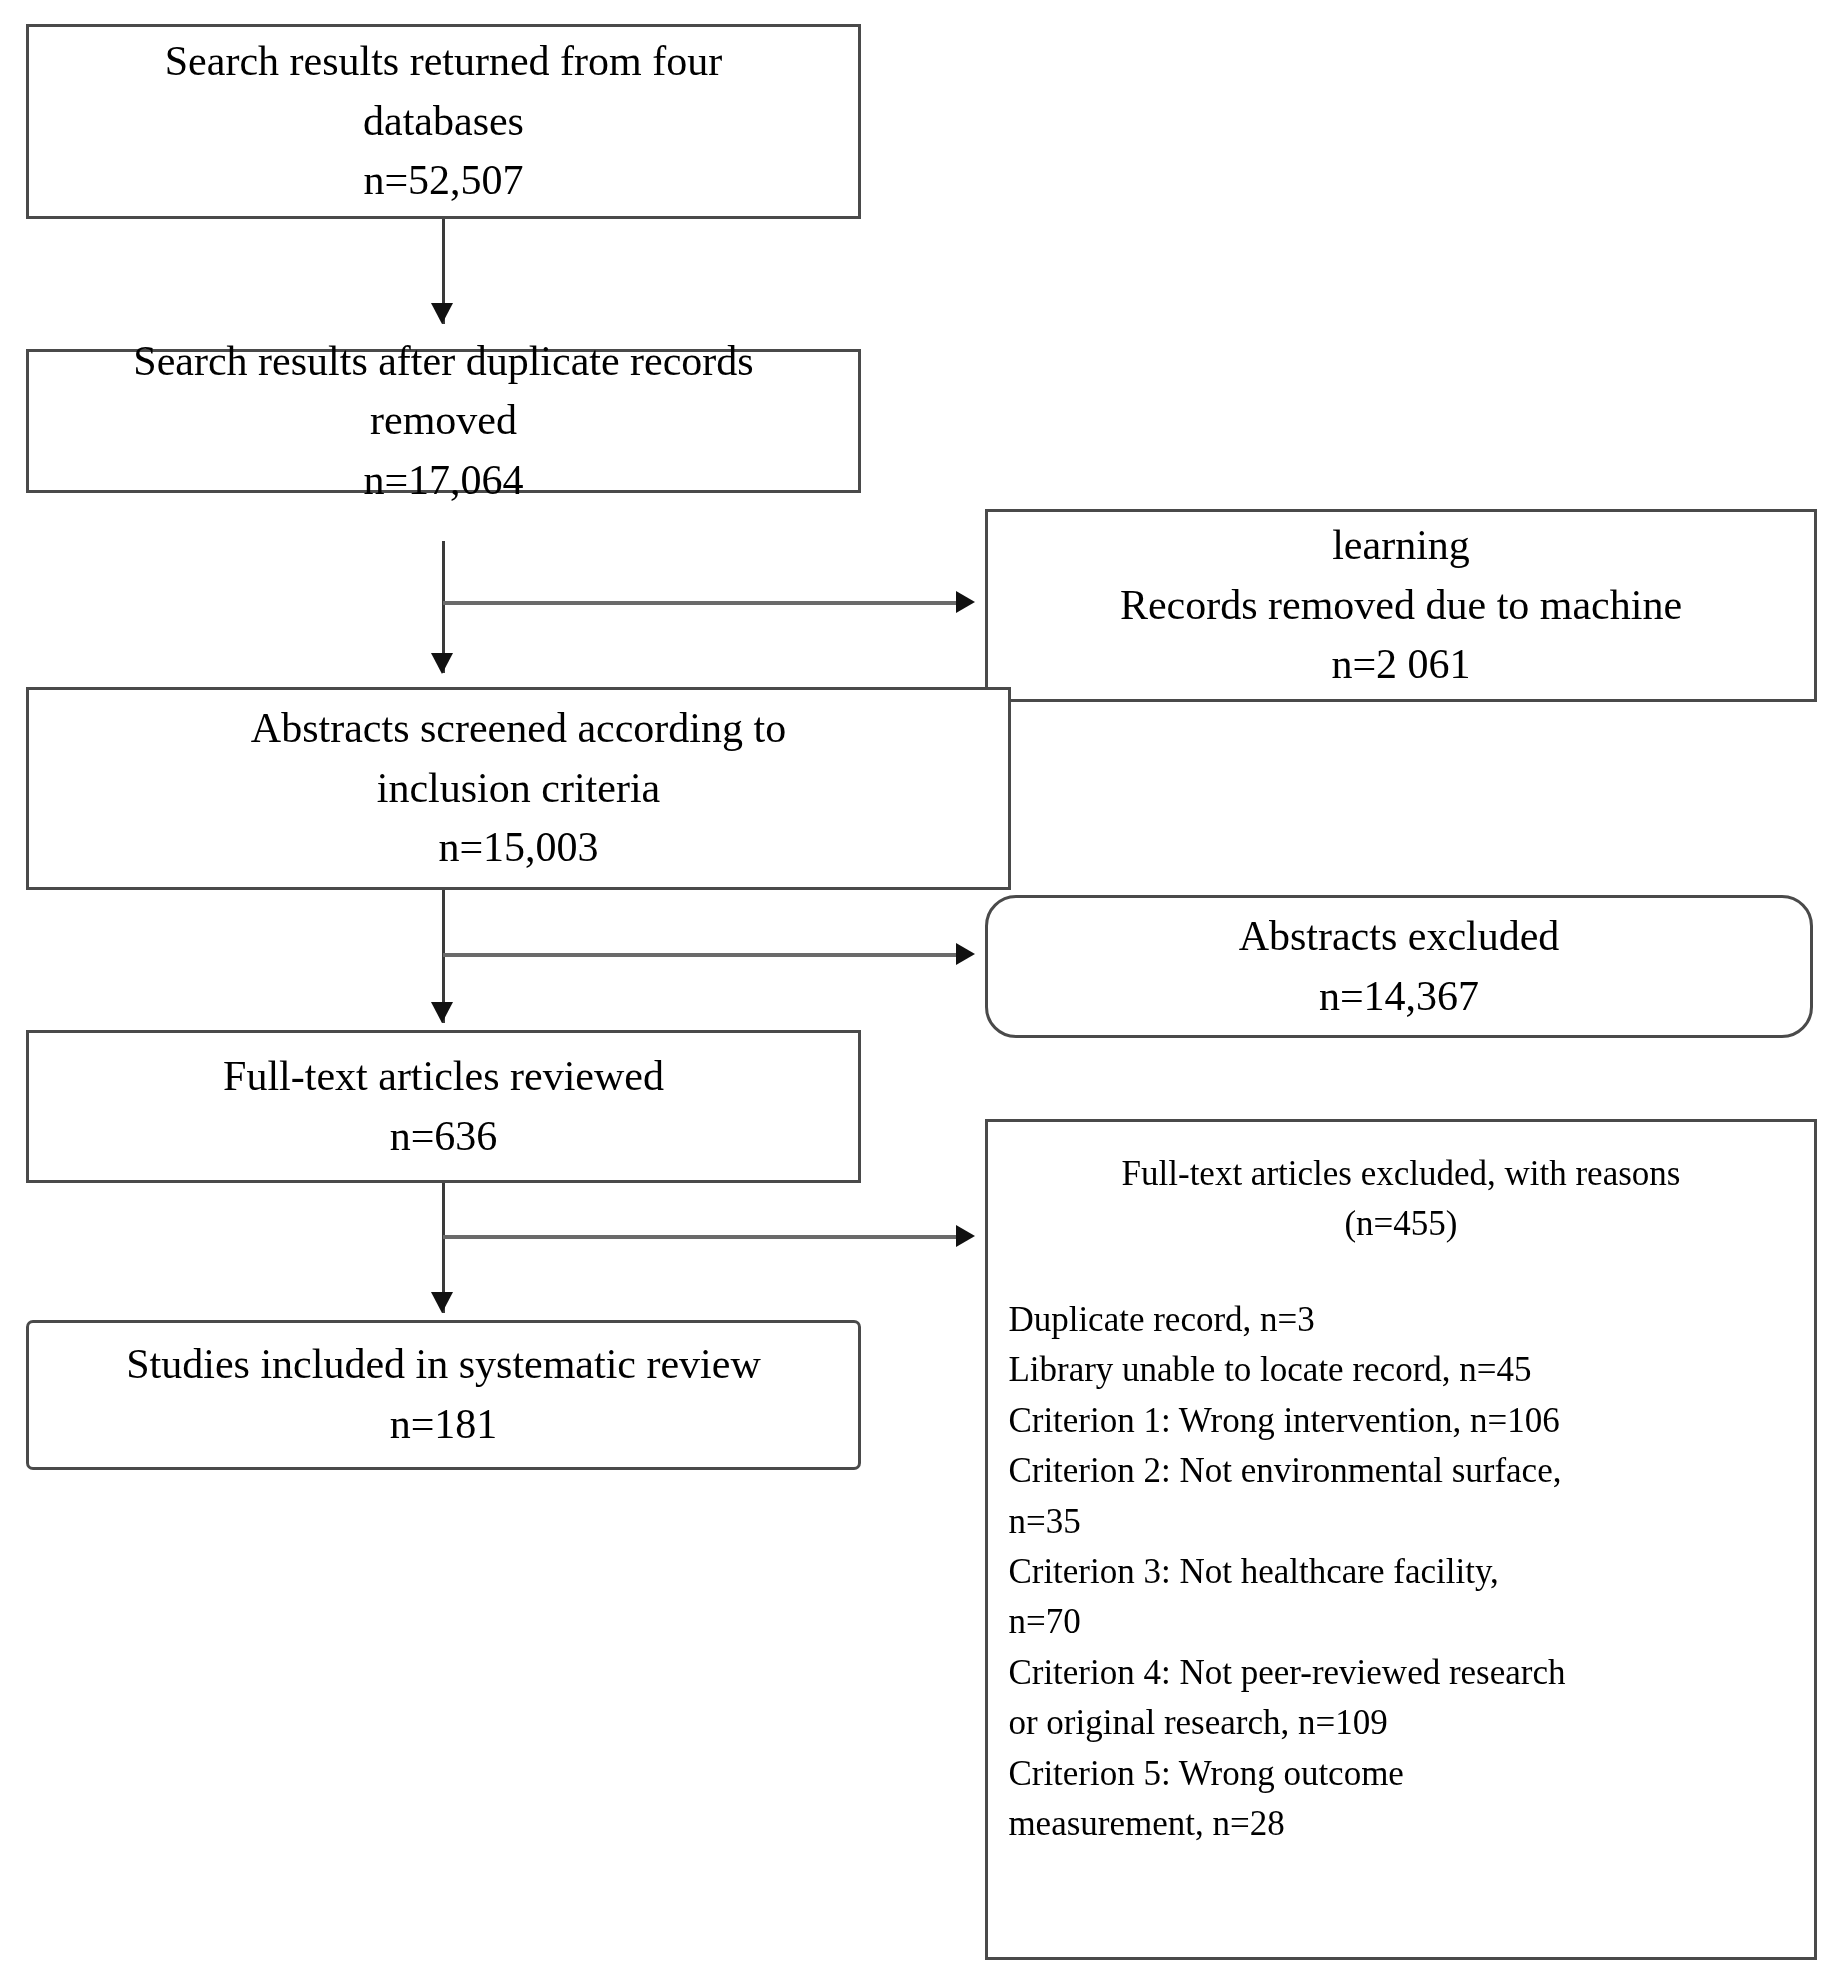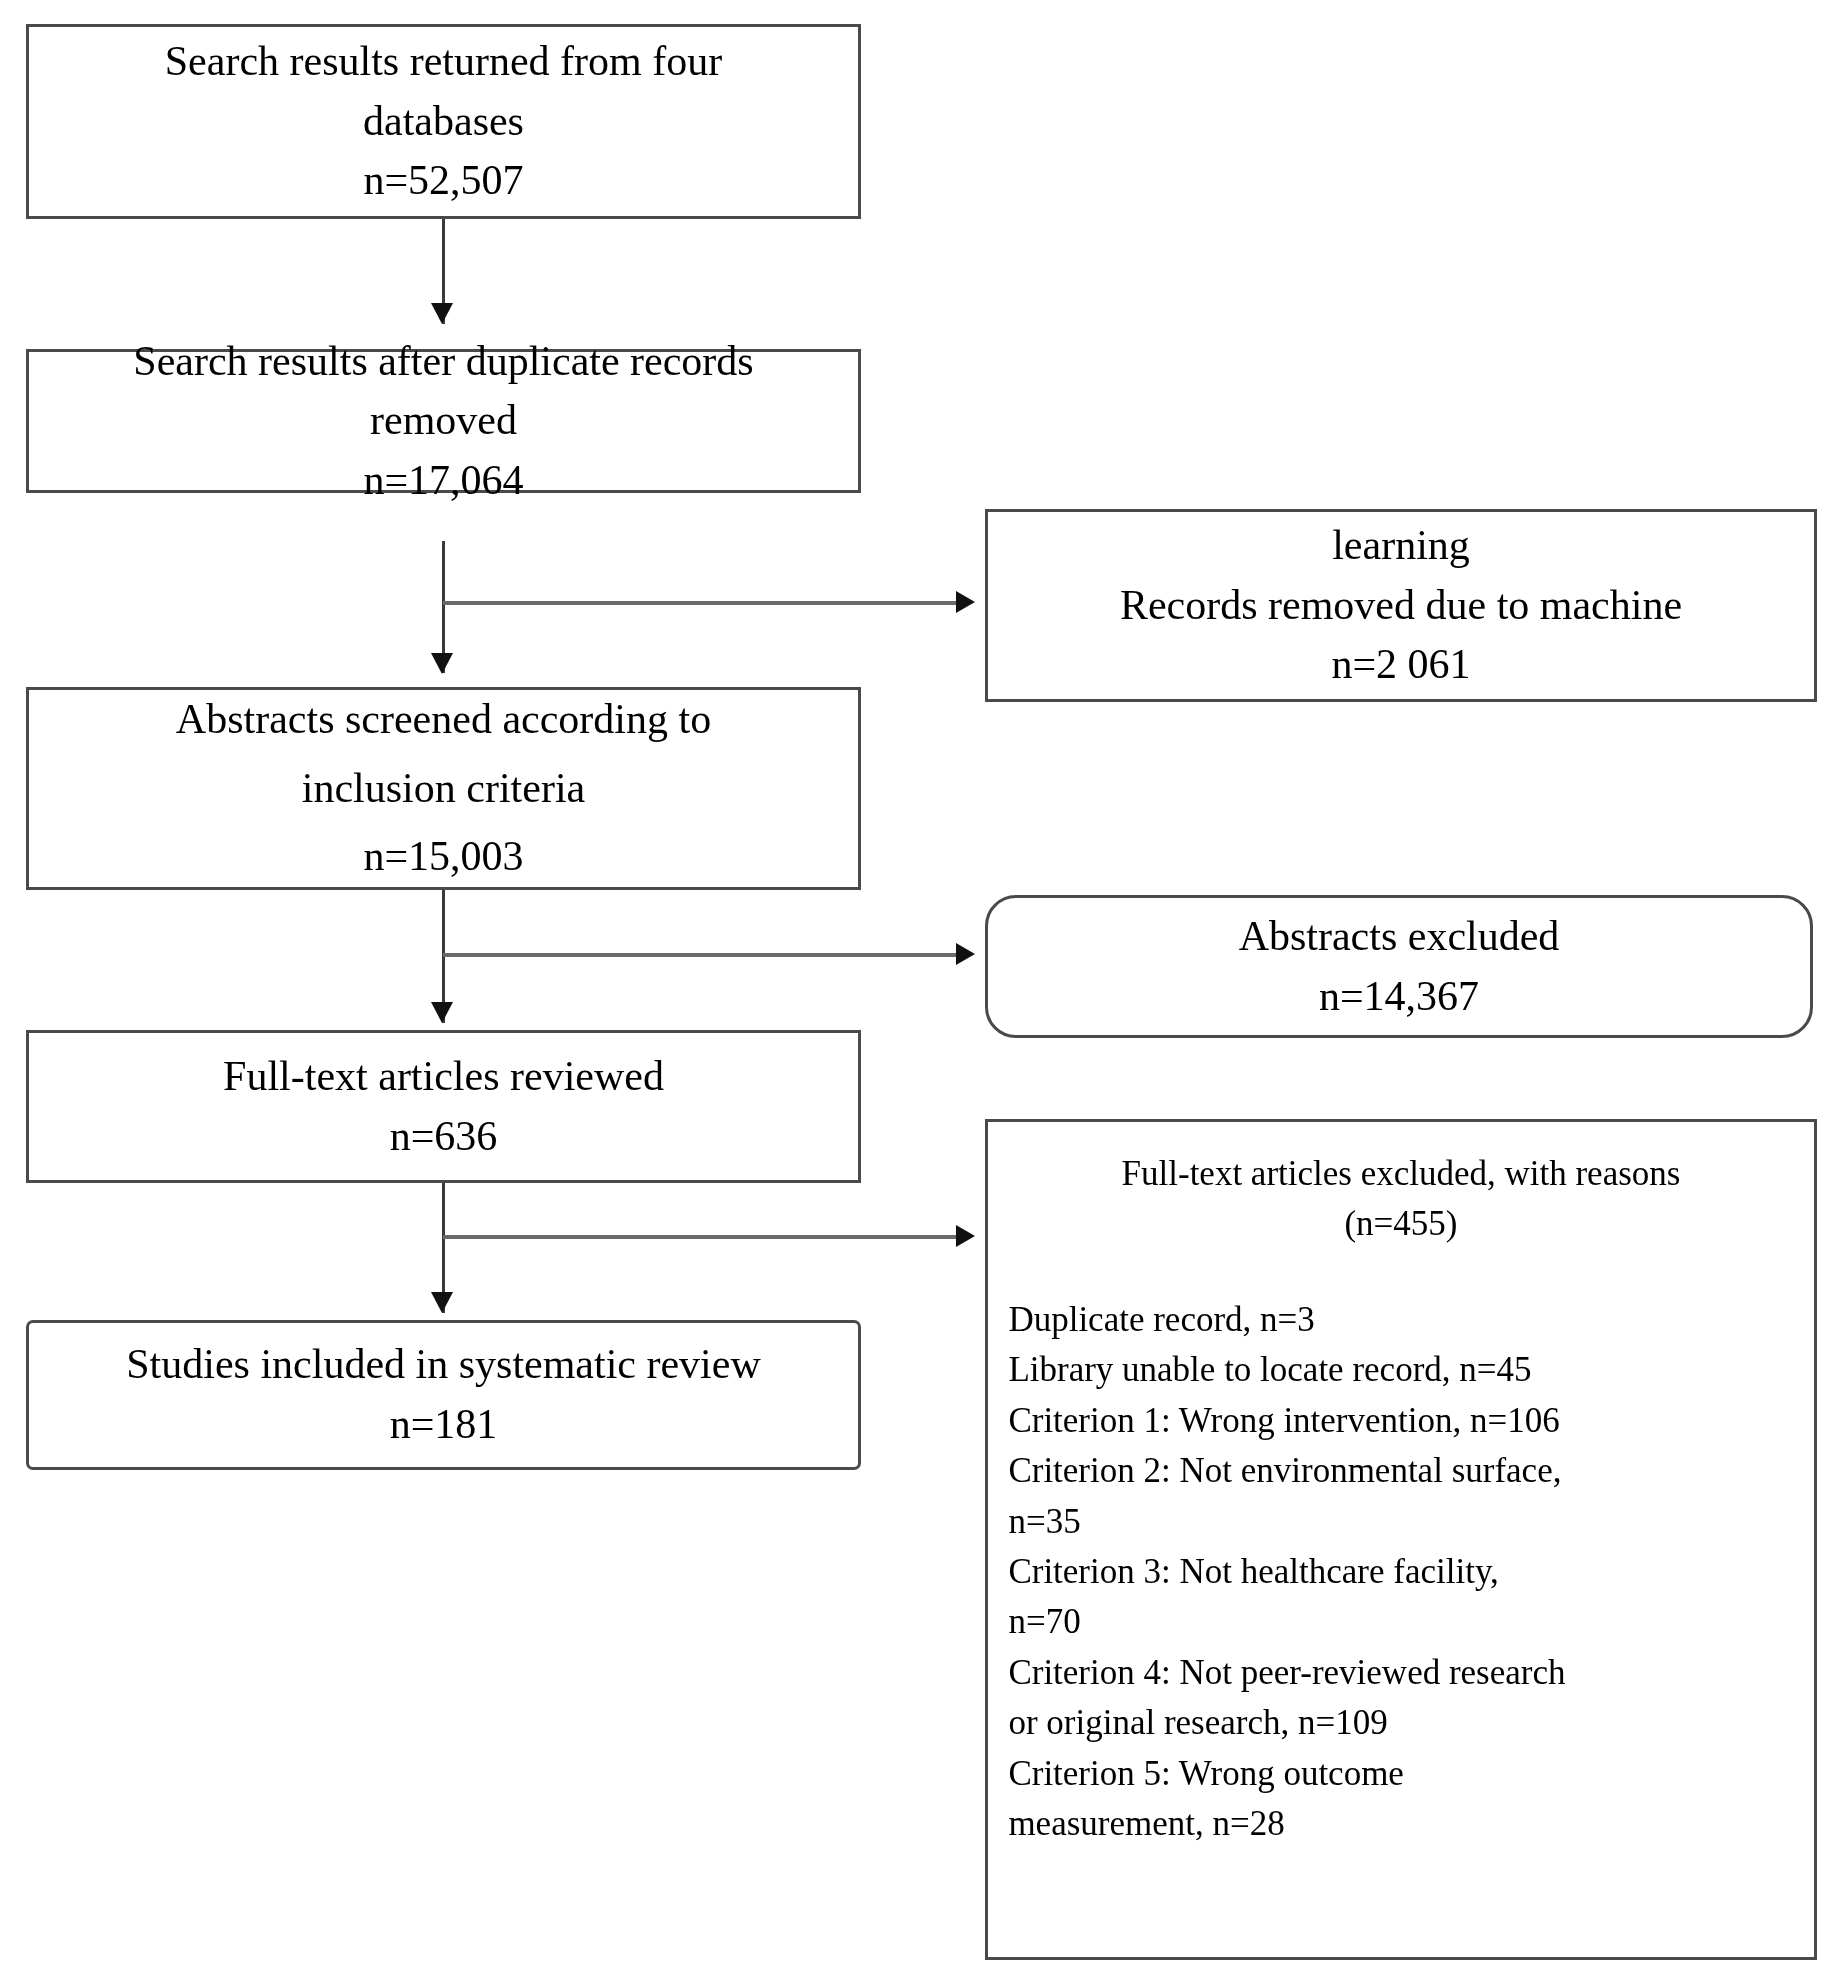--- a/index.html
+++ b/index.html
@@ -107,21 +107,21 @@
 
   <div class="hline" style="left:443px; top:601px; width:514px;"></div>
   <div class="arrow-right" style="left:956px; top:591px;"></div>
 
   <div class="box center" style="left:985px; top:509px; width:832px; height:193px;">
     <span class="line">learning</span>
     <span class="line">Records removed due to machine</span>
     <span class="line">n=2 061</span>
   </div>
 
-  <div class="box center" style="left:26px; top:687px; width:835px; height:203px;justify-content:space-between;">
+  <div class="box center" style="left:26px; top:687px; width:985px; height:203px;">
     <span class="line">Abstracts screened according to</span>
     <span class="line">inclusion criteria</span>
     <span class="line">n=15,003</span>
   </div>
 
   <div class="vline" style="left:442px; top:890px; height:133px;"></div>
   <div class="arrow-down" style="left:431px; top:1002px;"></div>
 
   <div class="hline" style="left:443px; top:953px; width:514px;"></div>
   <div class="arrow-right" style="left:956px; top:943px;"></div>

